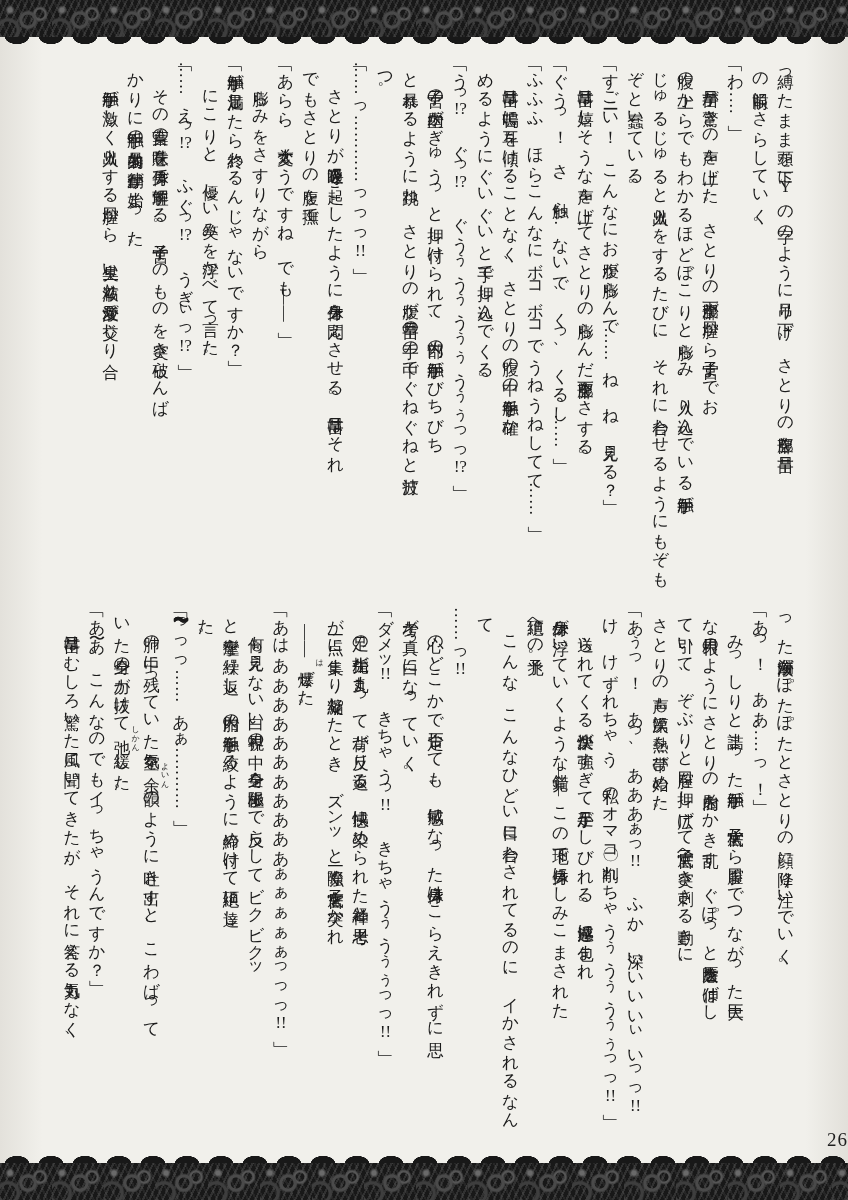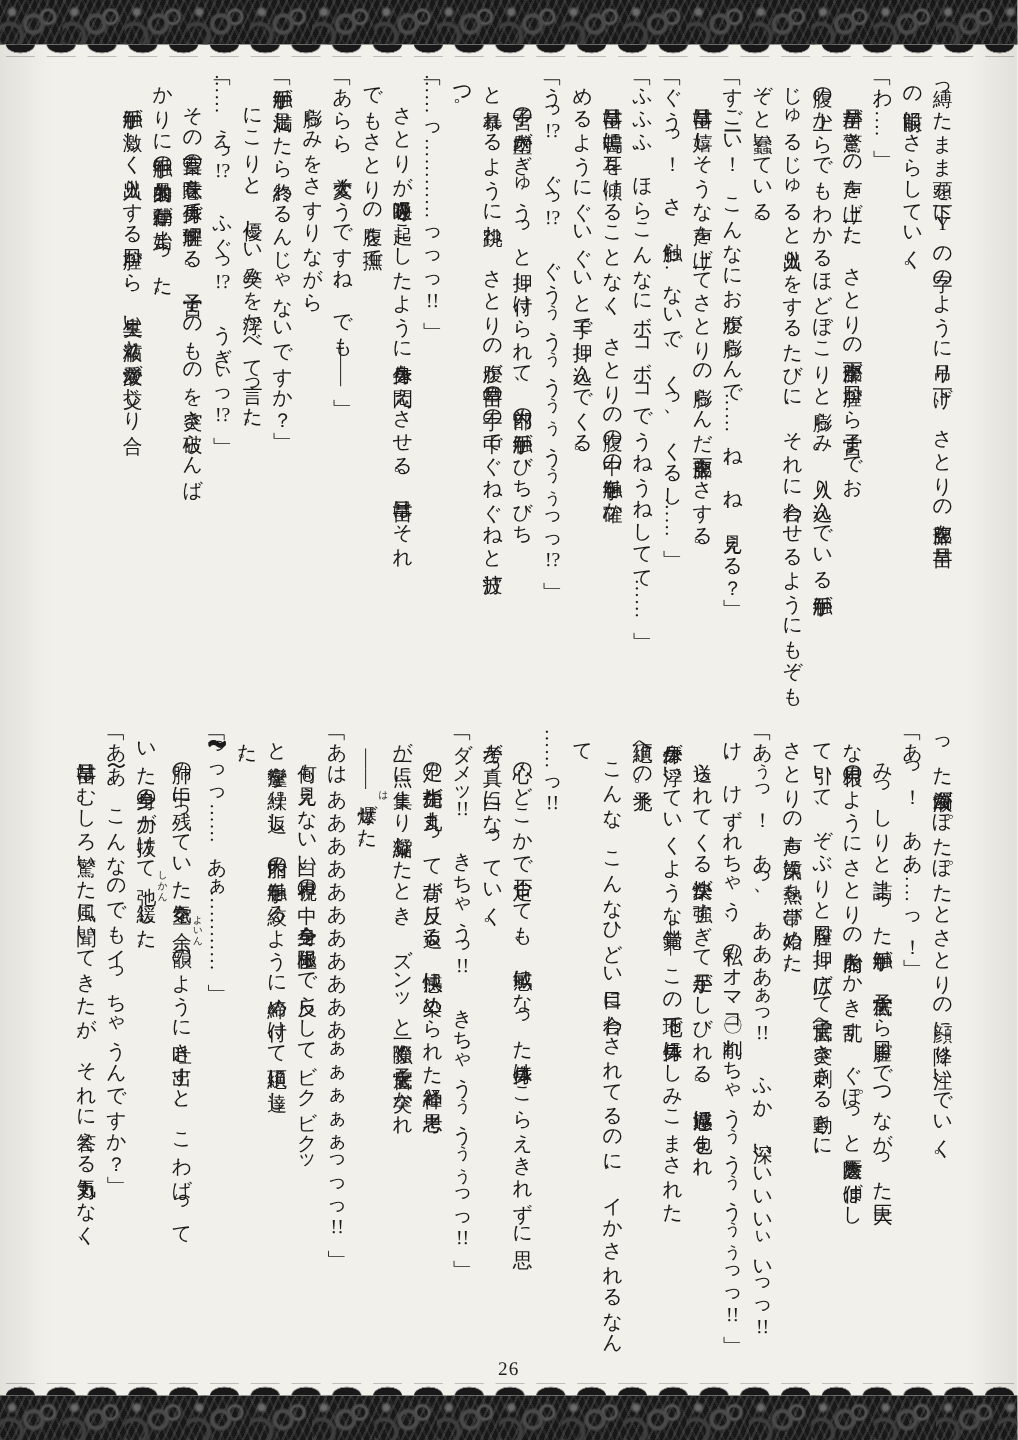--- a/index.html
+++ b/index.html
@@ -45,21 +45,21 @@
     letter-spacing:0.4px;
     line-height:25px;
   }
   .text-block.first{margin-top:14px}
   .text-block.second{margin-top:16px}
   .tcol{margin:0;padding:0}
   .tcy{text-combine-upright:all;-webkit-text-combine:horizontal}
   ruby rt{font-size:8px;letter-spacing:0;color:#1b1b1b}
   .page-number{
     position:absolute;left:0;right:0;bottom:2px;
-    text-align:center;font-size:16px;letter-spacing:1px;color:#1e1e1e;
+    text-align:right;font-size:19px;letter-spacing:1px;color:#1e1e1e;
   }
 </style>
 </head>
 <body>
 
 <div>
   <div class="lace-band"></div>
   <div class="scallop-down"></div>
 </div>
 

